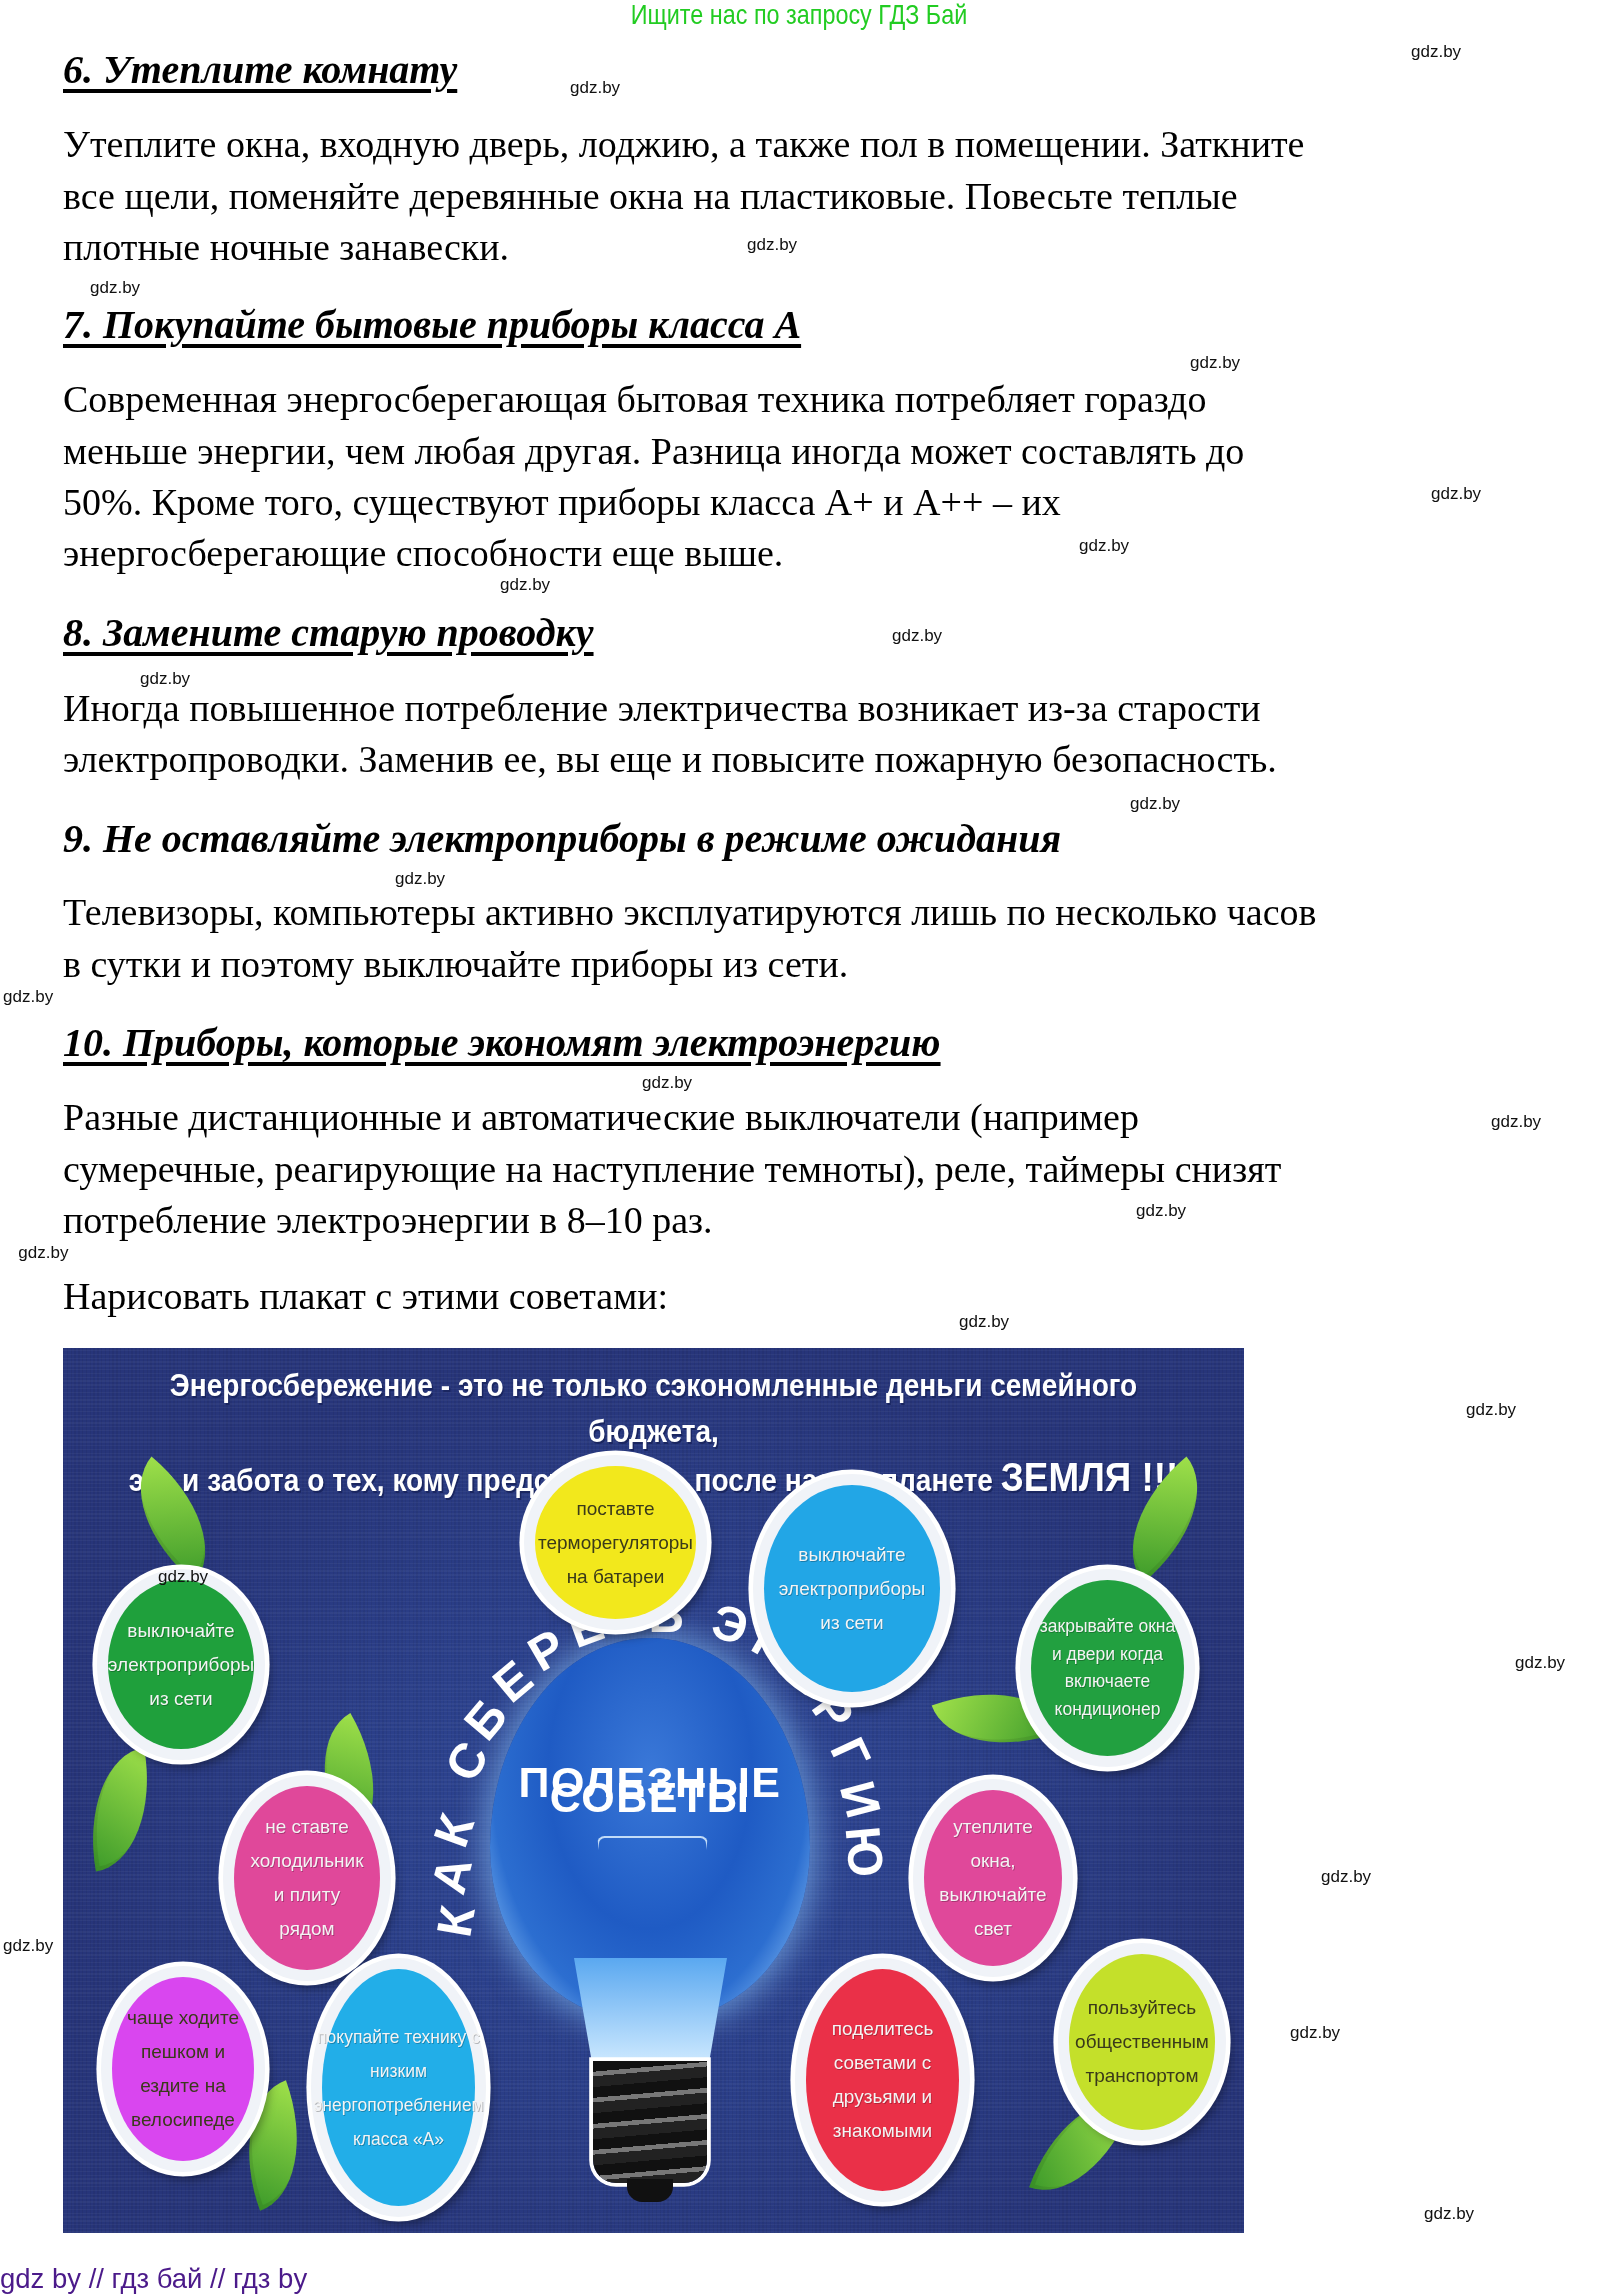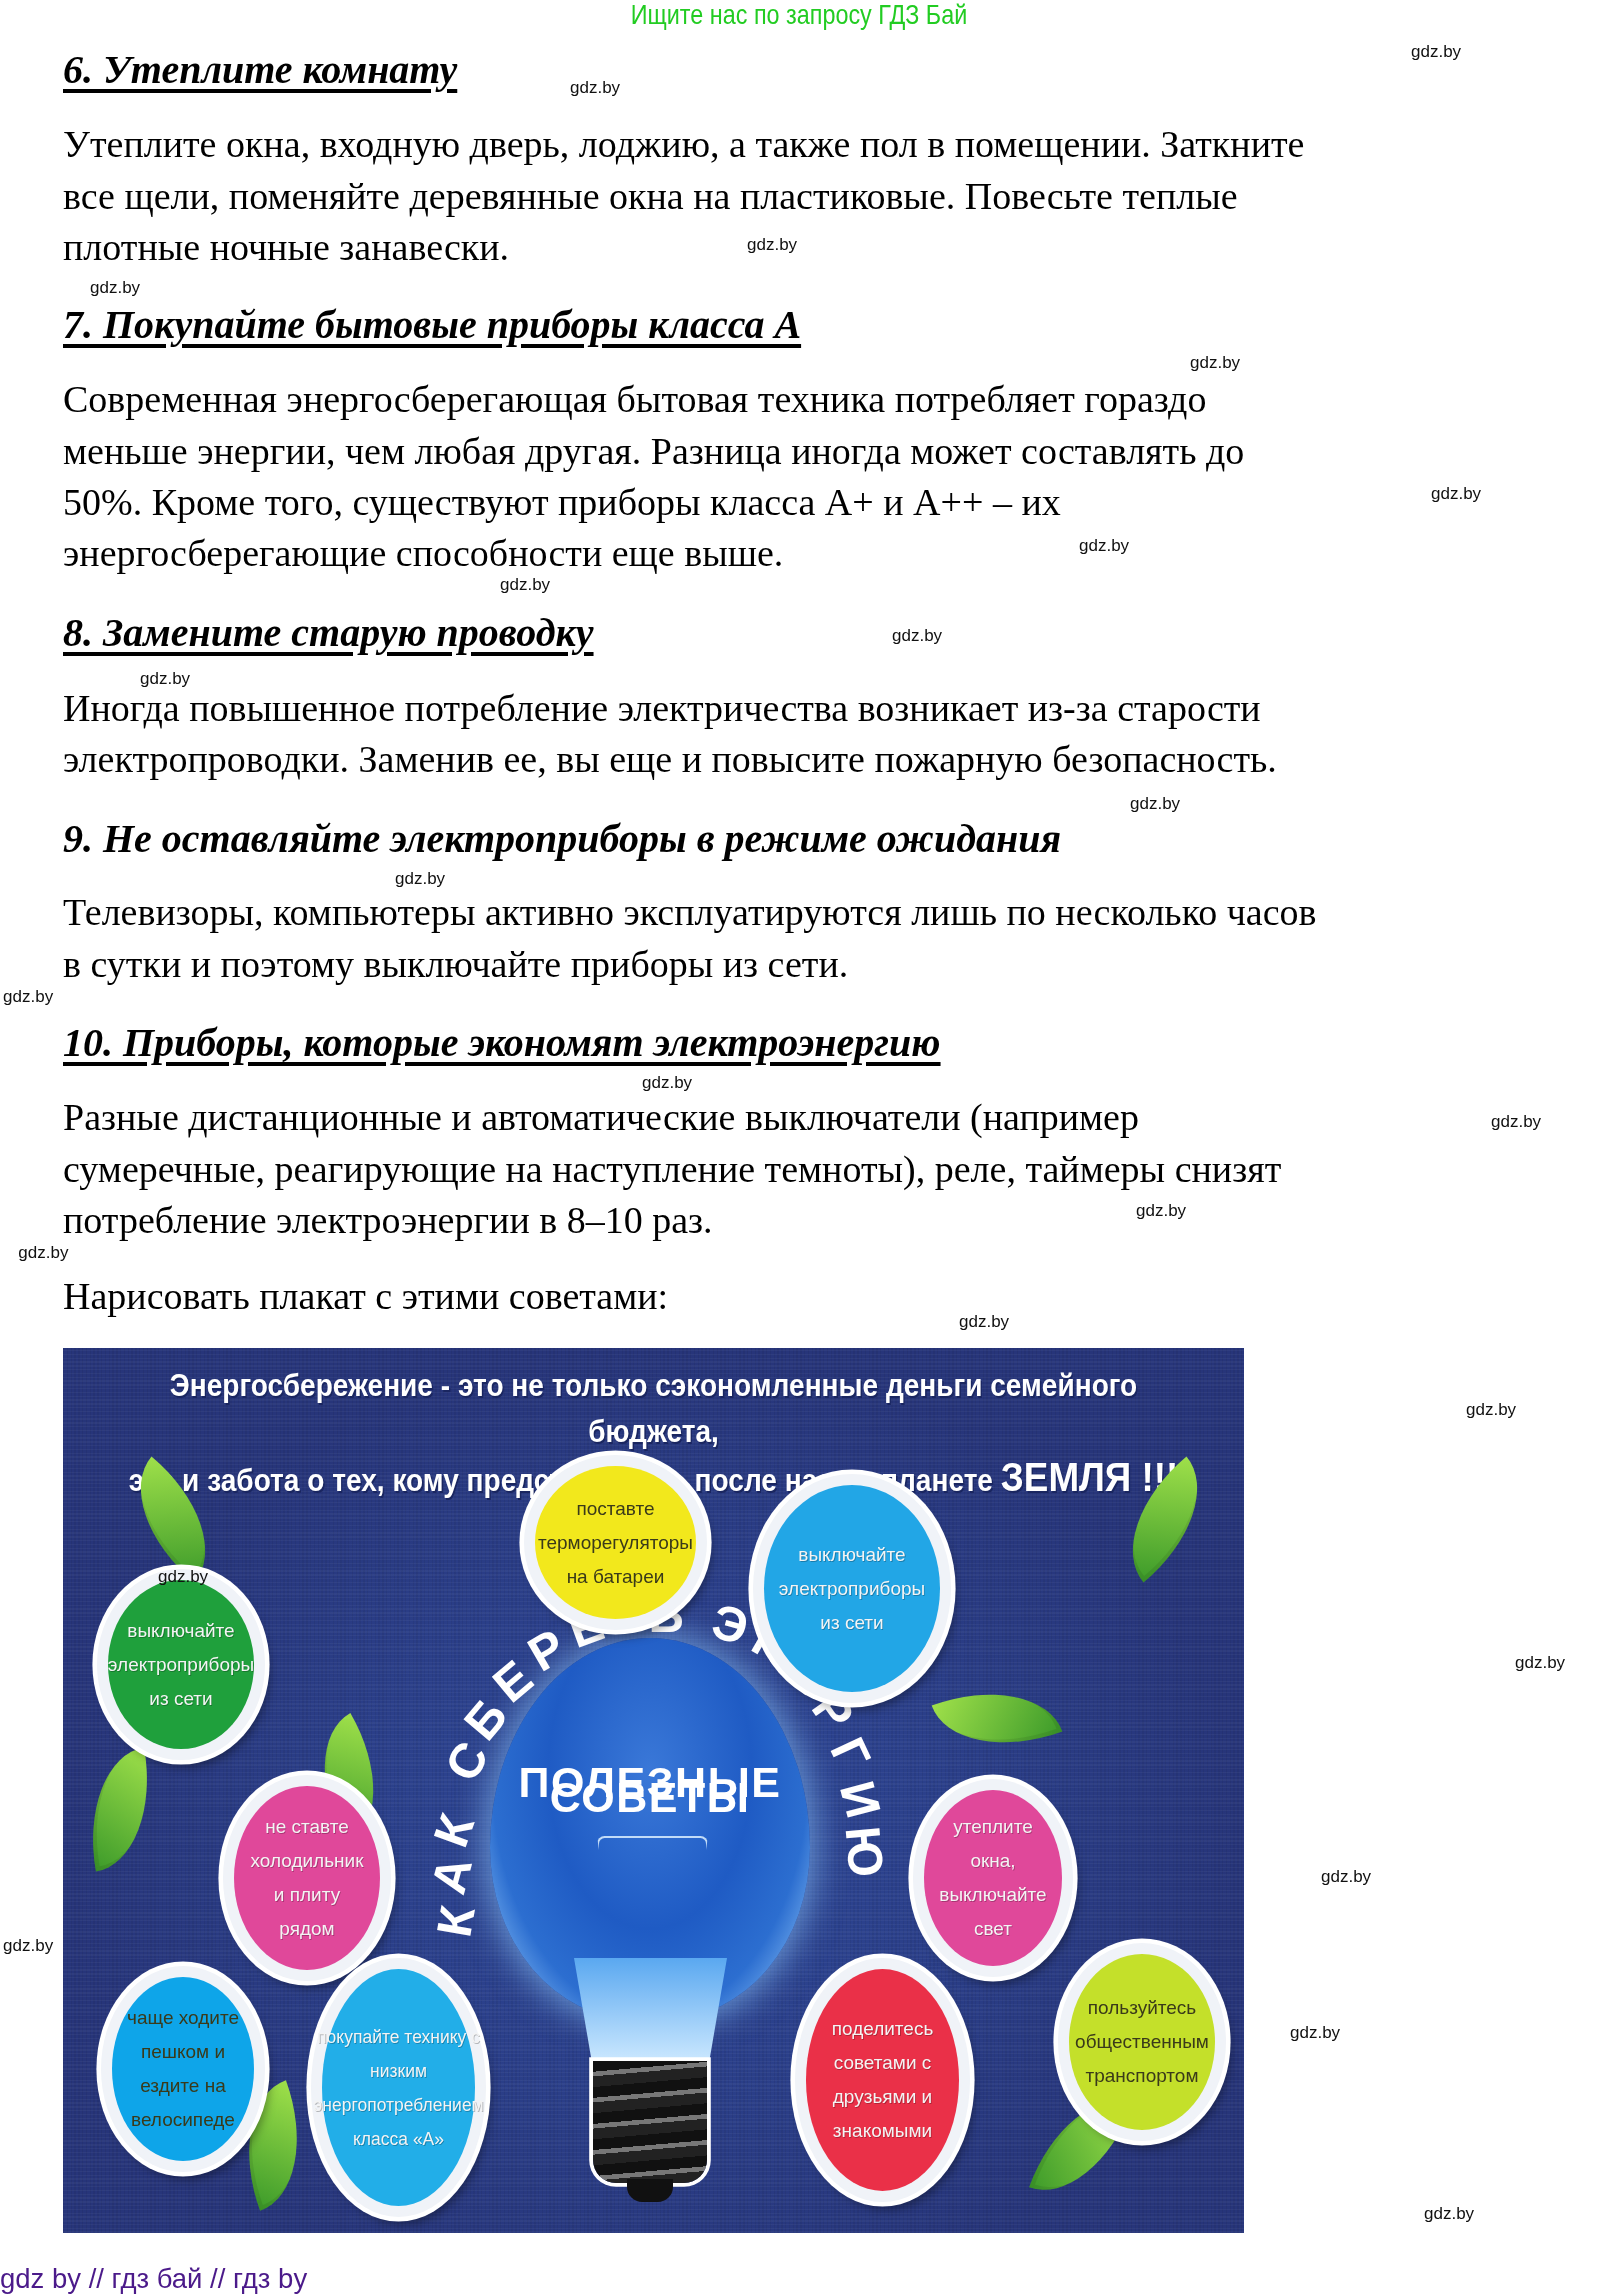--- a/index.html
+++ b/index.html
@@ -106,28 +106,31 @@
 
   <div class="bubble" style="left:34px; top:221px; width:168px; height:191px;">
     <div class="bubble-inner" style="background:#1fa03c; padding:0 17px;">выключайте электроприборы из сети</div>
   </div>
   <div class="bubble" style="left:461px; top:107px; width:183px; height:175px;">
     <div class="bubble-inner dark" style="background:#f2e81c; padding:0 6.1px;">поставте терморегуляторы на батареи</div>
   </div>
   <div class="bubble" style="left:690px; top:126px; width:198px; height:229px;">
     <div class="bubble-inner" style="background:#22a6e6; padding:0 12.2px;">выключайте электроприборы из сети</div>
   </div>
+  <div class="bubble" style="left:957px; top:221px; width:175px; height:198px;">
+    <div class="bubble-inner" style="background:#22a040; font-size:17.5px; line-height:27.5px; padding:0 7.6px;">закрывайте окна и двери когда включаете кондиционер</div>
+  </div>
   <div class="bubble" style="left:160px; top:427px; width:168px; height:206px;">
     <div class="bubble-inner" style="background:#e0489a; padding:0 10.7px;">не ставте холодильник и плиту рядом</div>
   </div>
   <div class="bubble" style="left:850px; top:431px; width:160px; height:198px;">
     <div class="bubble-inner" style="background:#e0489a; padding:0 15.3px;">утеплите окна, выключайте свет</div>
   </div>
   <div class="bubble" style="left:38px; top:618px; width:164px; height:206px;">
-    <div class="bubble-inner dark" style="background:#0ea5e9; padding:0 10.7px;">чаще ходите пешком и ездите на велосипеде</div>
+    <div class="bubble-inner dark" style="background:#d946ef; padding:0 10.7px;">чаще ходите пешком и ездите на велосипеде</div>
   </div>
   <div class="bubble" style="left:248px; top:610px; width:175px; height:259px;">
     <div class="bubble-inner" style="background:#22aee8; font-size:17.5px; padding:0 4.6px;">покупайте технику с низким энергопотреблением класса «А»</div>
   </div>
   <div class="bubble" style="left:732px; top:610px; width:175px; height:244px;">
     <div class="bubble-inner" style="background:#ea3048; padding:0 20px;">поделитесь советами с друзьями и знакомыми</div>
   </div>
   <div class="bubble" style="left:995px; top:595px; width:168px; height:198px;">
     <div class="bubble-inner dark" style="background:#c4e02a; padding:0 7.6px;">пользуйтесь общественным транспортом</div>
   </div>

